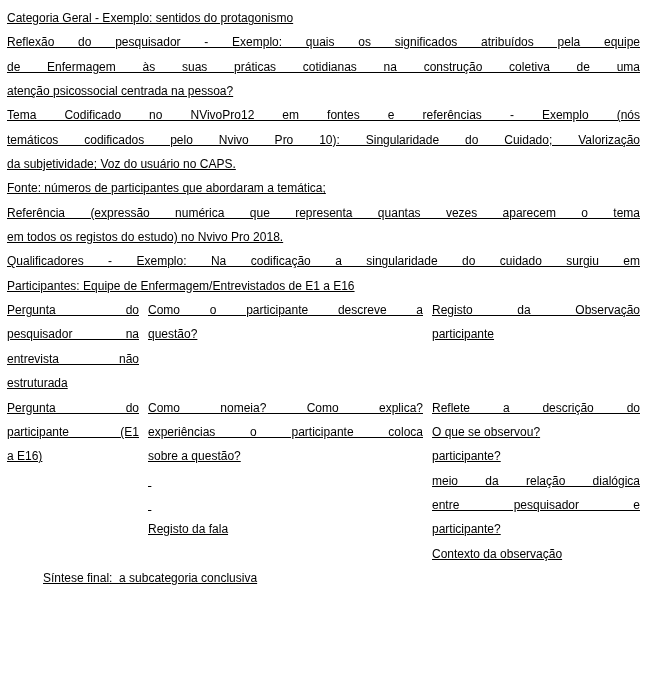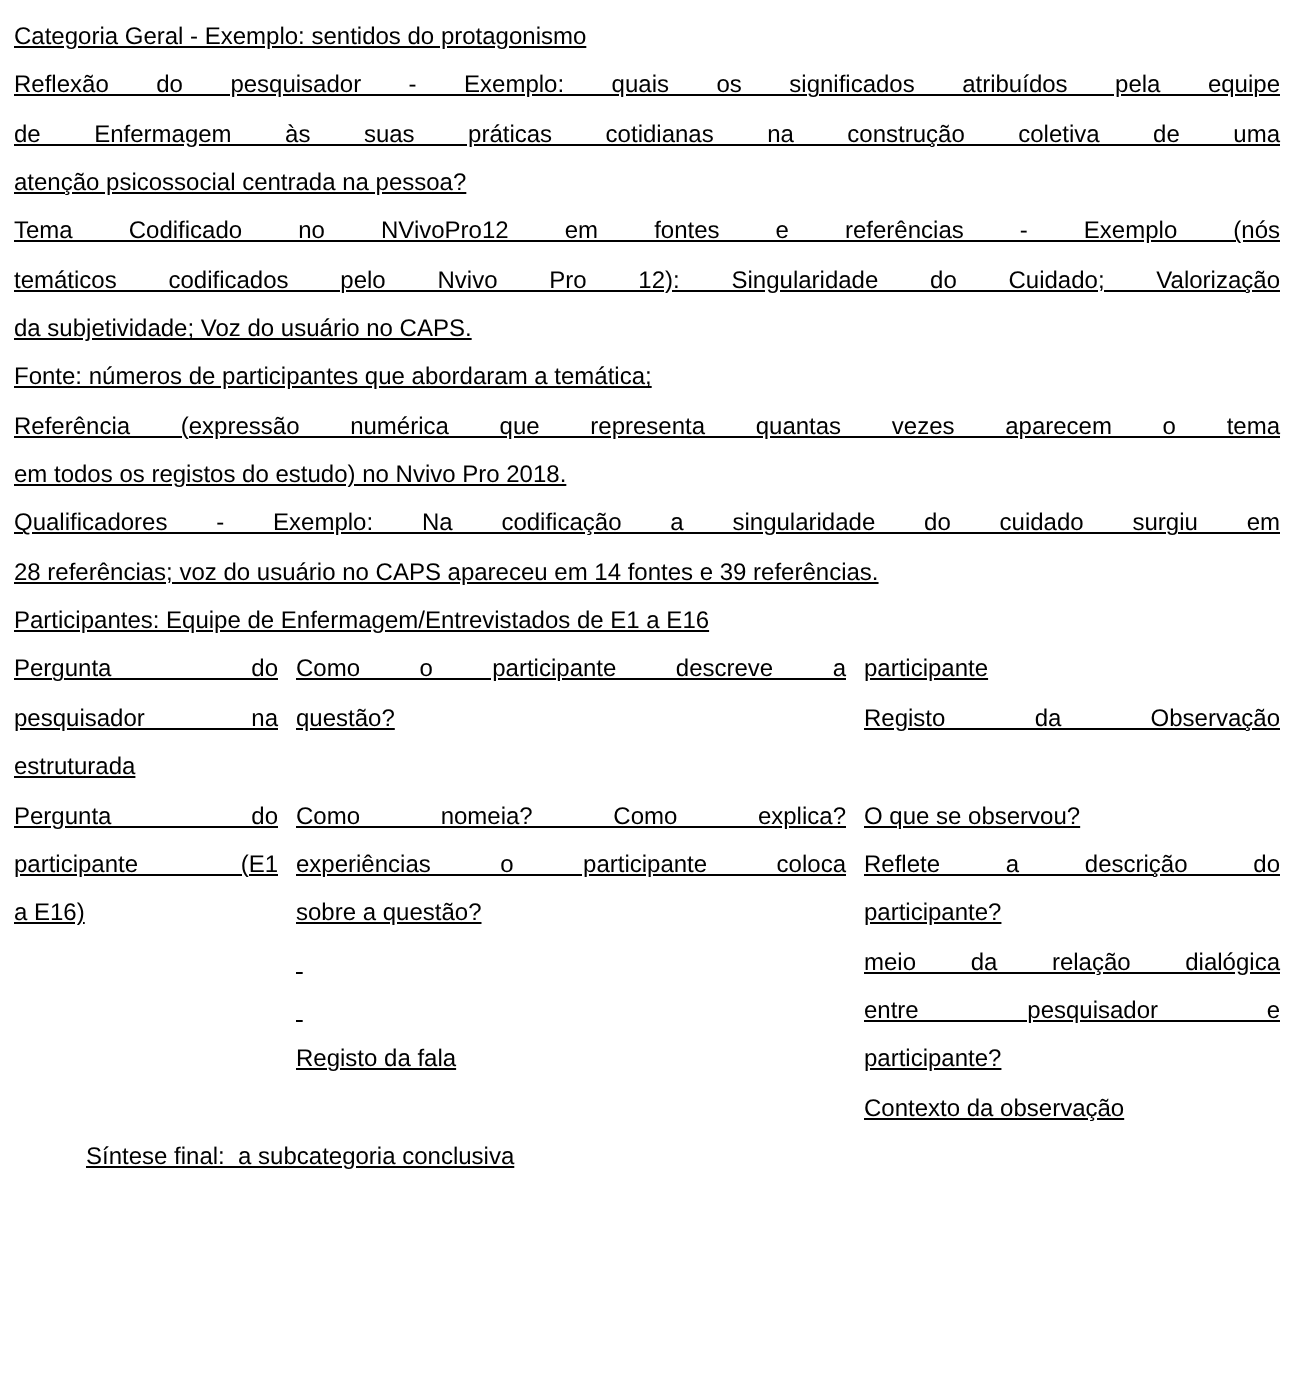--- a/index.html
+++ b/index.html
@@ -27,62 +27,62 @@
 </head>
 <body>
 
 <div class="page">
   <div class="intro" id="intro-block">
       <div class="line">Categoria Geral - Exemplo: sentidos do protagonismo</div>
       <div class="line j">Reflexão do pesquisador - Exemplo: quais os significados atribuídos pela equipe</div>
       <div class="line j">de Enfermagem às suas práticas cotidianas na construção coletiva de uma</div>
       <div class="line">atenção psicossocial centrada na pessoa?</div>
       <div class="line j">Tema Codificado no NVivoPro12 em fontes e referências - Exemplo (nós</div>
-      <div class="line j">temáticos codificados pelo Nvivo Pro 12): Singularidade do Cuidado; Valorização</div>
+      <div class="line j">temáticos codificados pelo Nvivo Pro 10): Singularidade do Cuidado; Valorização</div>
       <div class="line">da subjetividade; Voz do usuário no CAPS.</div>
       <div class="line">Fonte: números de participantes que abordaram a temática;</div>
       <div class="line j">Referência (expressão numérica que representa quantas vezes aparecem o tema</div>
       <div class="line">em todos os registos do estudo) no Nvivo Pro 2018.</div>
       <div class="line j">Qualificadores - Exemplo: Na codificação a singularidade do cuidado surgiu em</div>
-      <div class="line">28 referências; voz do usuário no CAPS apareceu em 14 fontes e 39 referências.</div>
       <div class="line">Participantes: Equipe de Enfermagem/Entrevistados de E1 a E16</div>
     </div>
   <div class="doc-table" id="coding-table">
       <div class="t-row">
         <div class="cell">
           <div class="line j">Pergunta do</div>
           <div class="line j">pesquisador na</div>
+          <div class="line j">entrevista não</div>
           <div class="line">estruturada</div>
         </div>
         <div class="cell">
           <div class="line j">Como o participante descreve a</div>
           <div class="line">questão?</div>
         </div>
         <div class="cell">
+          <div class="line j">Registo da Observação</div>
           <div class="line">participante</div>
-          <div class="line j">Registo da Observação</div>
         </div>
       </div>
       <div class="t-row">
         <div class="cell">
           <div class="line j">Pergunta do</div>
           <div class="line j">participante (E1</div>
           <div class="line">a E16)</div>
         </div>
         <div class="cell">
           <div class="line j">Como nomeia? Como explica?</div>
           <div class="line j">experiências o participante coloca</div>
           <div class="line">sobre a questão?</div>
           <div class="line">&nbsp;</div>
           <div class="line">&nbsp;</div>
           <div class="line">Registo da fala</div>
         </div>
         <div class="cell">
+          <div class="line j">Reflete a descrição do</div>
           <div class="line">O que se observou?</div>
-          <div class="line j">Reflete a descrição do</div>
           <div class="line">participante?</div>
           <div class="line j">meio da relação dialógica</div>
           <div class="line j">entre pesquisador e</div>
           <div class="line">participante?</div>
           <div class="line">Contexto da observação</div>
         </div>
       </div>
     </div>
   <div class="footer-line">Síntese final:  a subcategoria conclusiva</div>
 </div>

